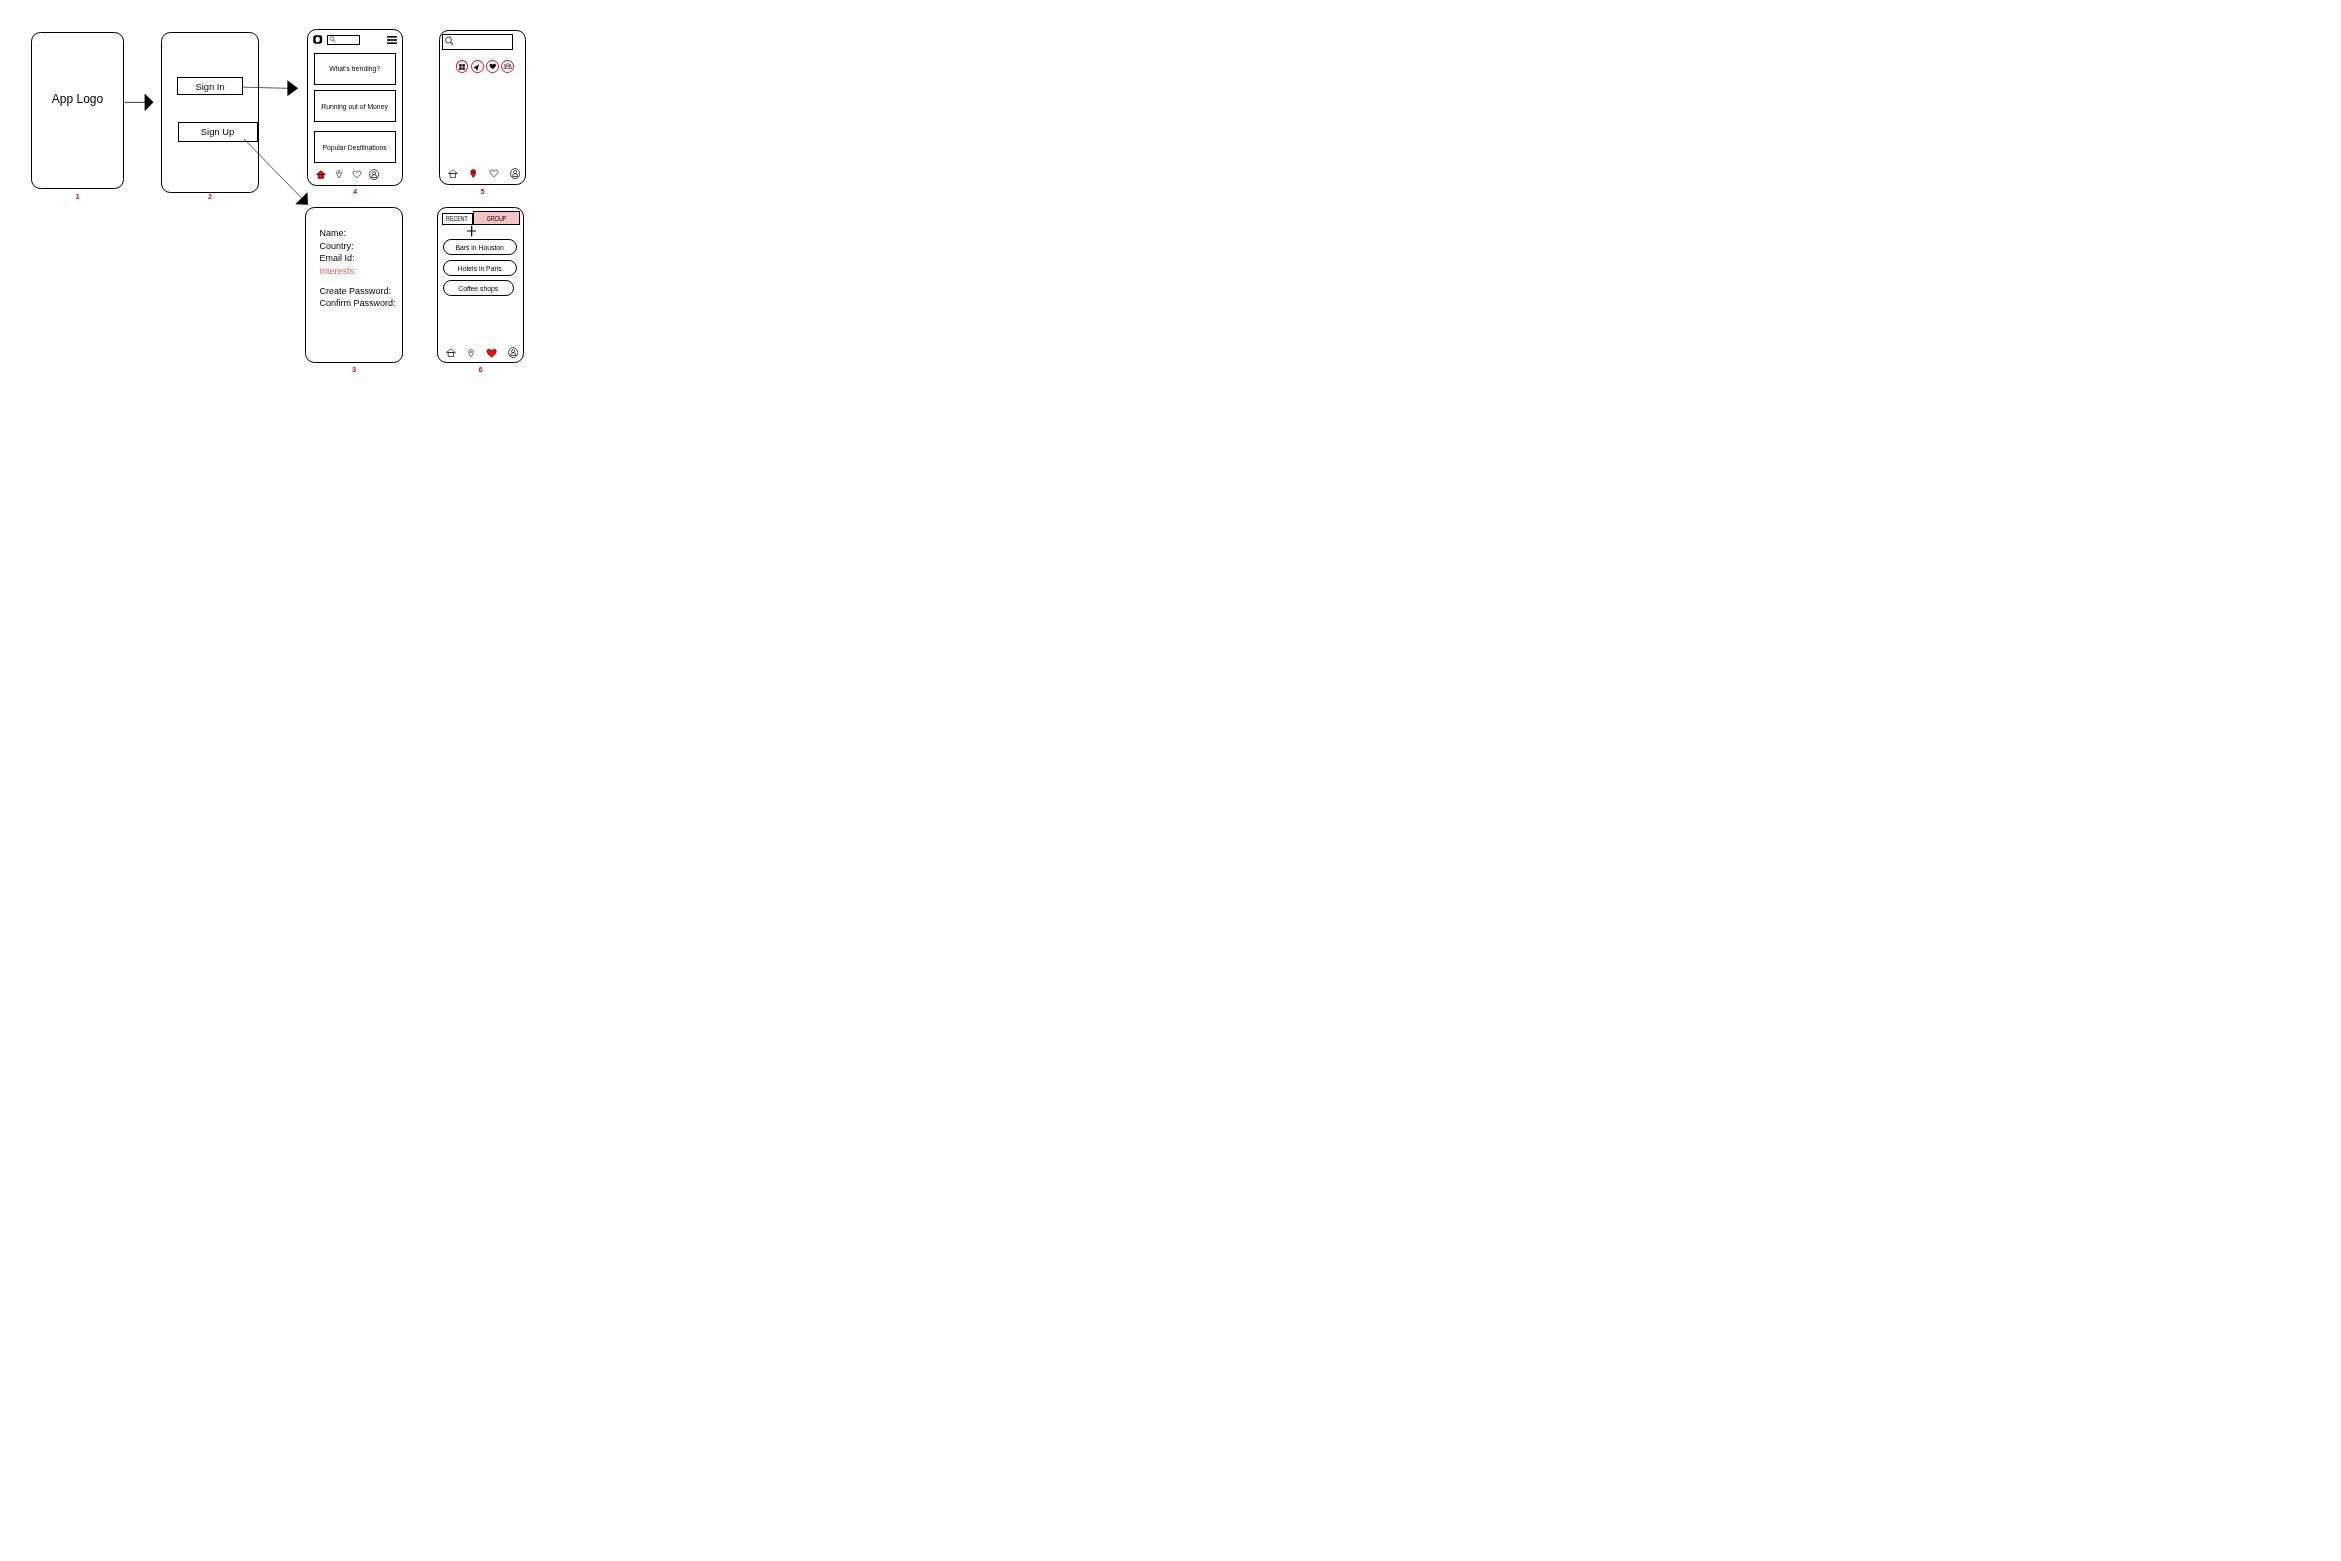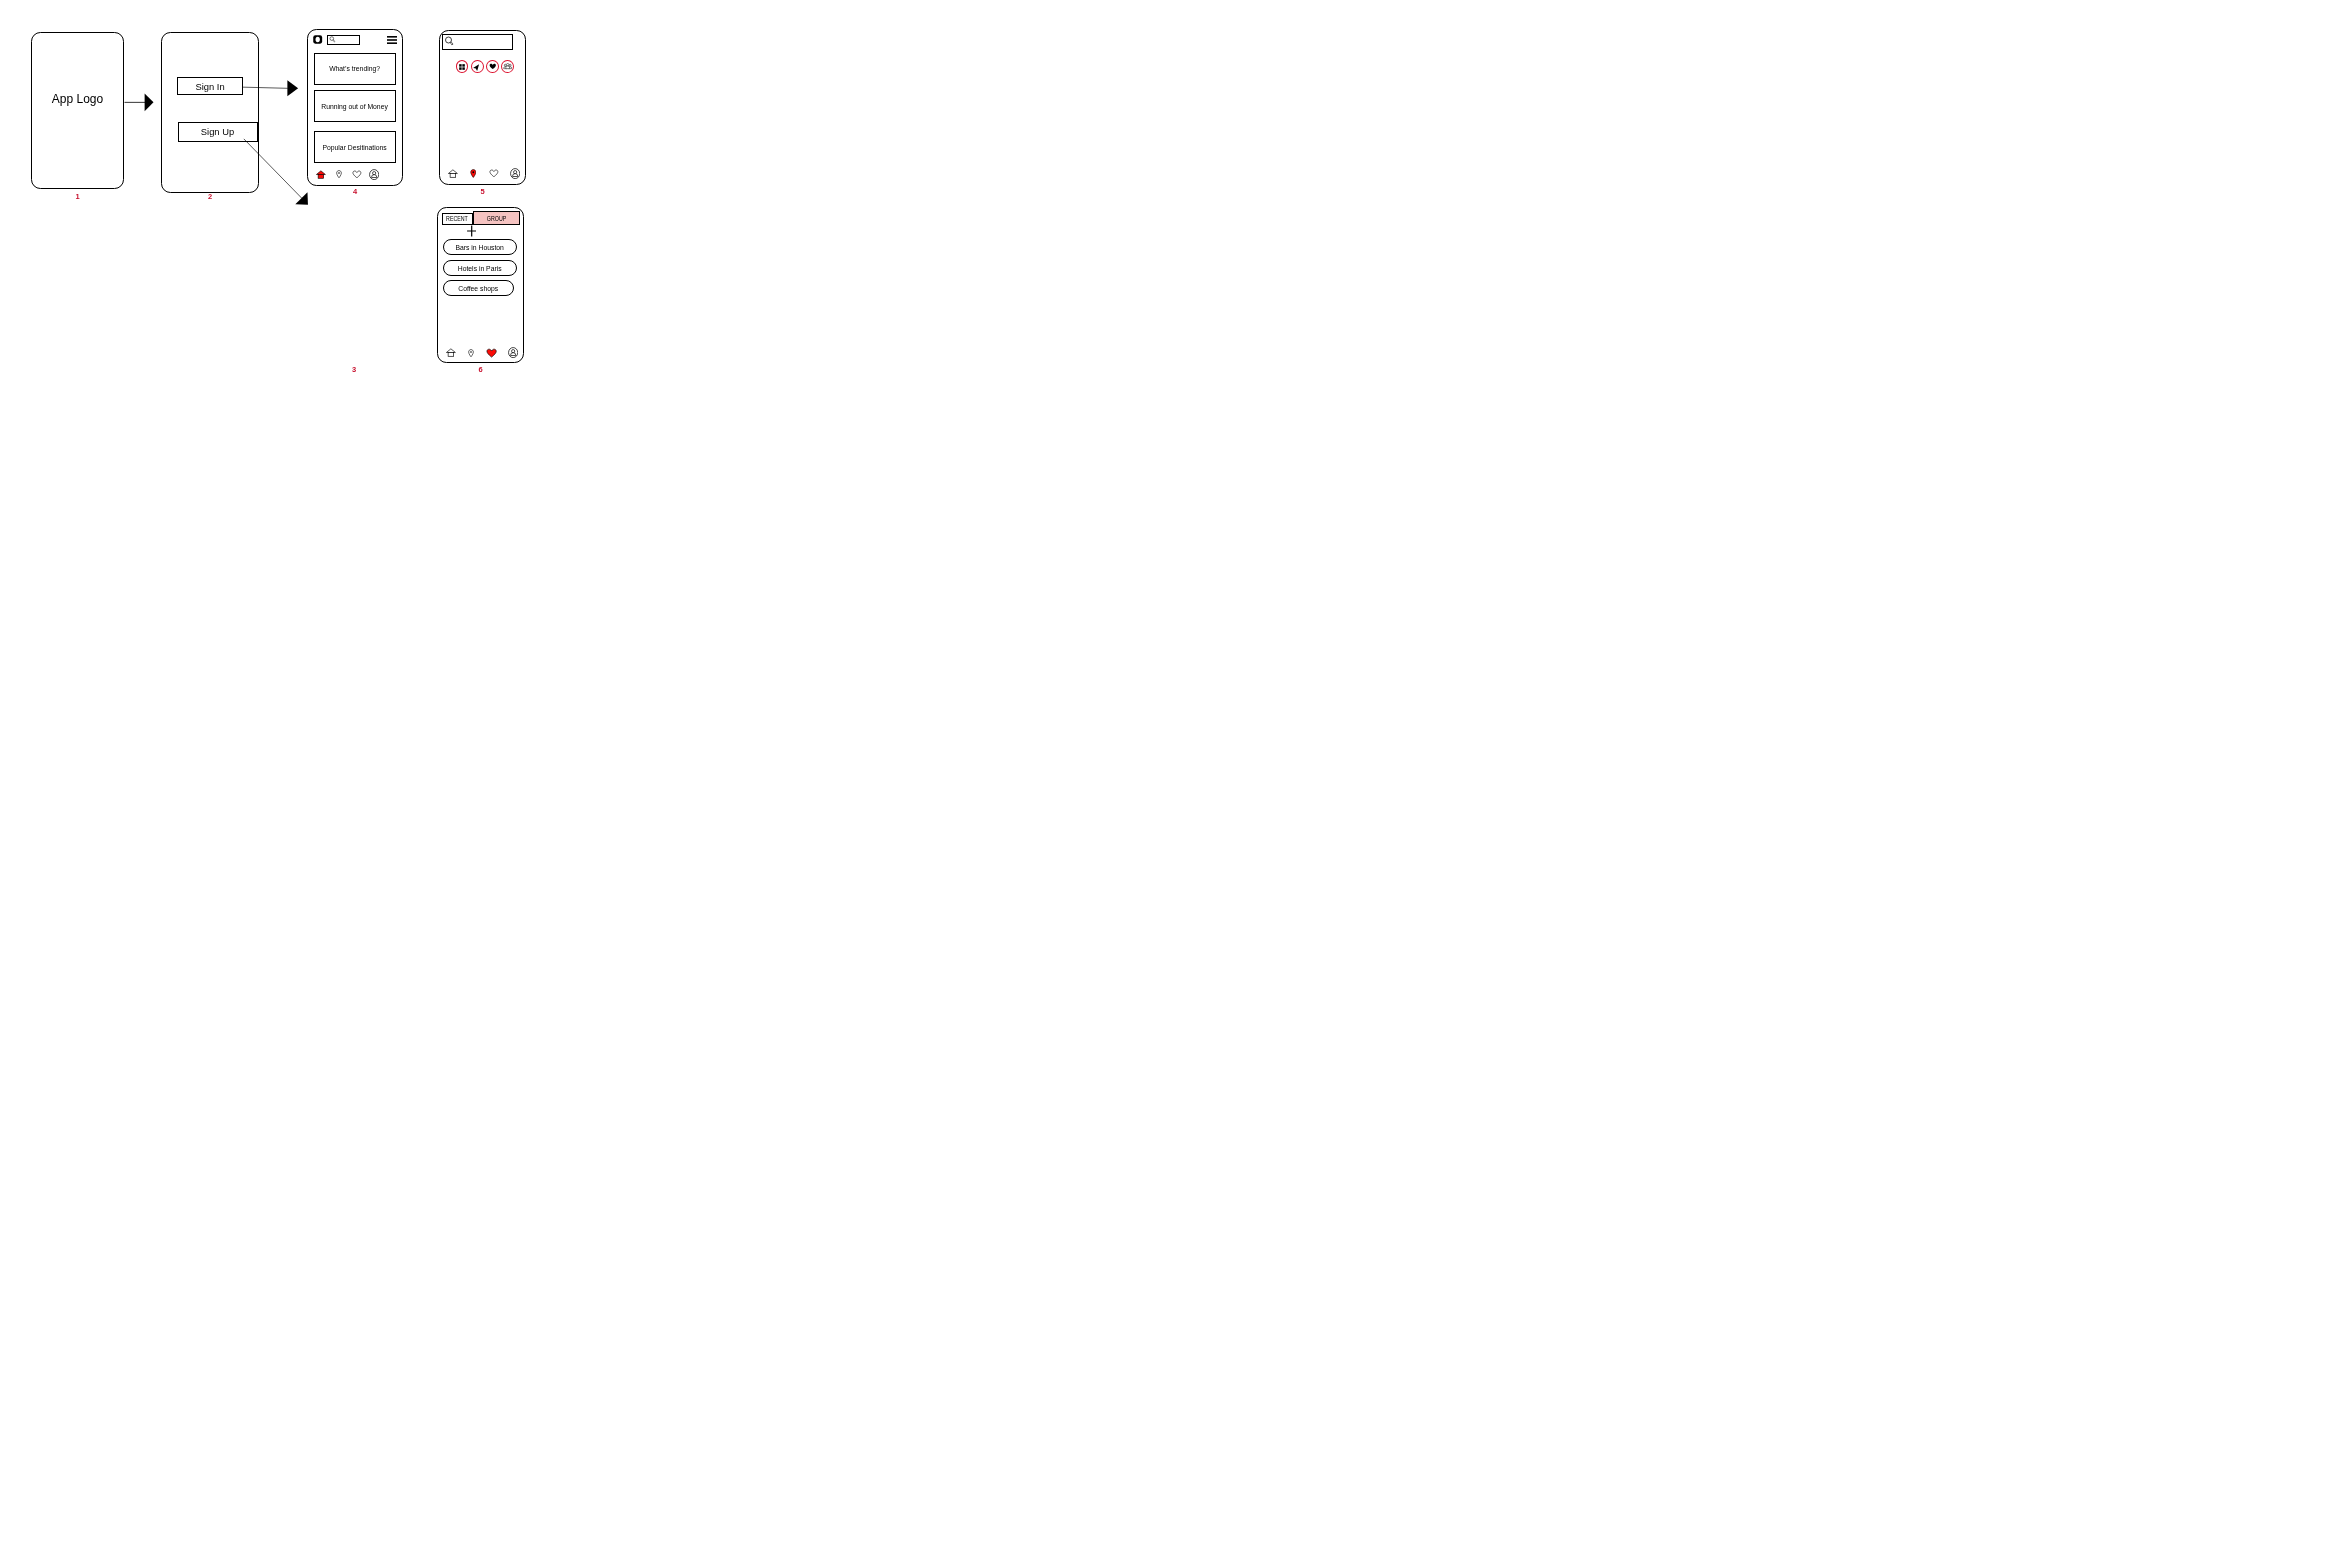--- a/index.html
+++ b/index.html
@@ -169,20 +169,30 @@
     <span class="icon-abs" style="left:70px;top:137px;">
       <svg width="10.3" height="11.2" viewBox="0 0 24 26">
         <ellipse cx="12" cy="13" rx="10.7" ry="11.7" fill="#fff" stroke="#000" stroke-width="1.7"></ellipse>
         <circle cx="12" cy="9.6" r="3.7" fill="#fff" stroke="#000" stroke-width="1.6"></circle>
         <path d="M5.9 19.8 L5.9 19 A6.1 5.9 0 0 1 18.1 19 L18.1 19.8 Z" fill="#fff" stroke="#000" stroke-width="1.6"></path>
       </svg>
     </span>
   </div>
   <div class="screen-number" style="left:439px;top:187px;width:87px;color:#c8102e;">5</div>
 
+  <div class="phone" id="s3" style="left:305px;top:207px;width:98px;height:156px;">
+    <div class="form-block" style="left:13.6px;top:19px;">
+      <div>Name:</div>
+      <div>Country:</div>
+      <div>Email Id:</div>
+      <div style="color:#f15b5b;">Interests:</div>
+      <div style="margin-top:7.5px;">Create Password:</div>
+      <div>Confirm Password:</div>
+    </div>
+  </div>
   <div class="screen-number" style="left:305px;top:365px;width:98px;color:#c8102e;">3</div>
 
   <div class="phone" id="s6" style="left:437px;top:207px;width:87px;height:156px;">
     <div class="tab" style="left:3.7px;top:4.7px;width:31px;height:12.6px;background:#fcfcfc;">
       <span class="tab-label">RECENT</span>
     </div>
     <div class="tab" style="left:35px;top:3.3px;width:47px;height:14px;background:#f5c3c1;">
       <span class="tab-label">GROUP</span>
     </div>
     <span class="icon-abs" style="left:29px;top:17px;">

